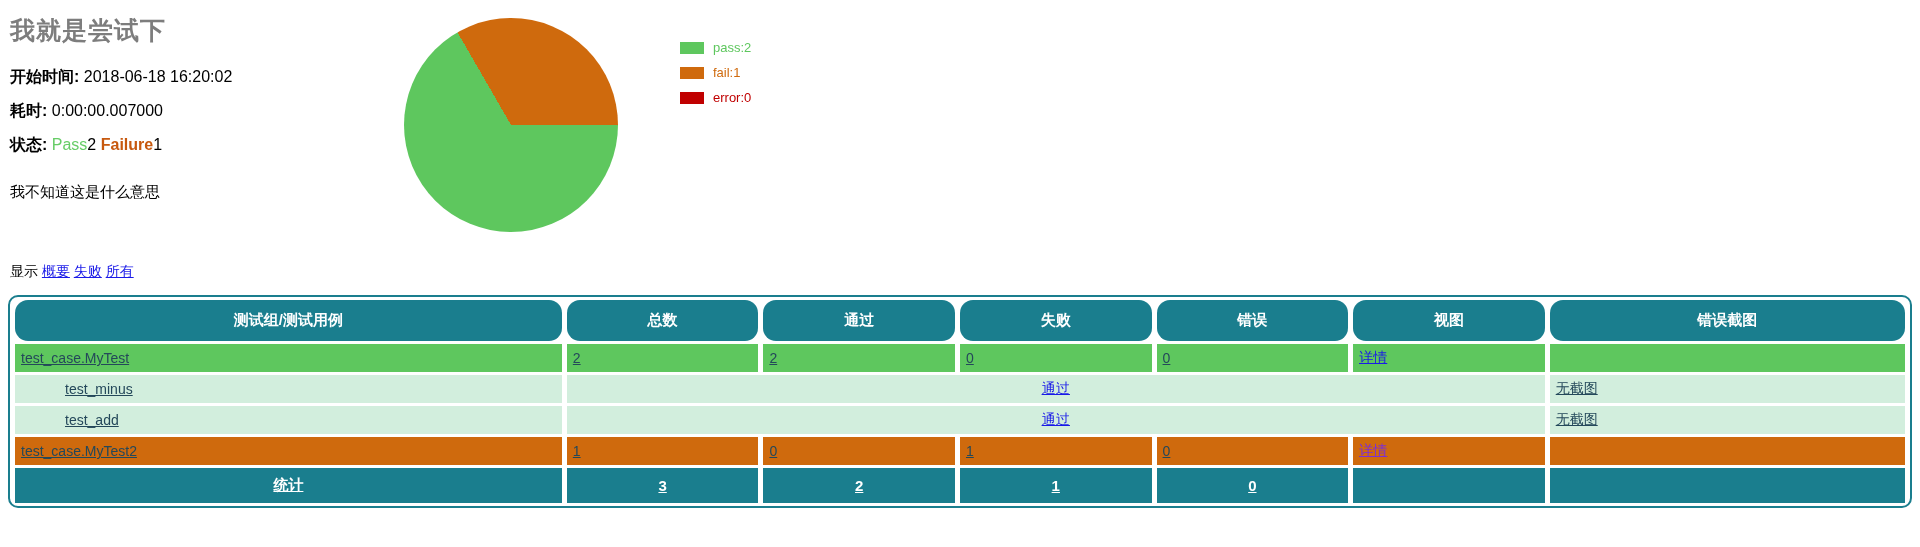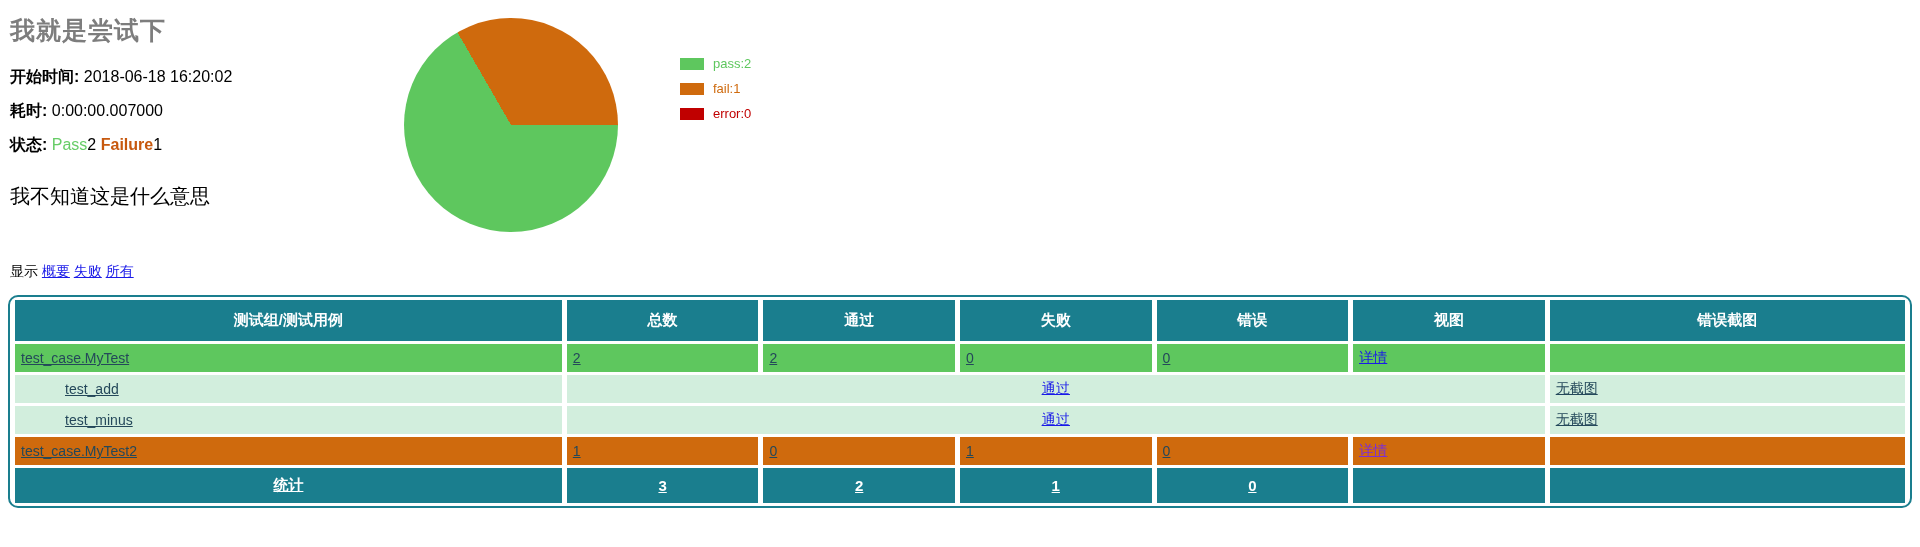--- a/index.html
+++ b/index.html
@@ -12,43 +12,43 @@
   
   .report-header { position: relative; min-height: 234px; }
   h1.title {
     margin: 6px 0 20px 2px; font-size: 25px; font-weight: bold;
     color: var(--title-color, #7d7d7d); letter-spacing: 1px;
   }
   p.meta { margin: 0 0 13px 2px; font-size: 16px; }
   p.meta .label { font-weight: bold; }
   .status-pass { color: var(--status-pass-color, #66cc66); }
   .status-fail { color: var(--status-fail-color, #c7590f); font-weight: bold; }
-  p.desc { margin: 27px 0 0 2px; font-size: 20px; }
+  p.desc { margin: 27px 0 0 2px; font-size: 15px; }
   
   .pie {
     position: absolute; left: 396px; top: 4px;
     width: 214px; height: 214px; border-radius: 50%;
     background: conic-gradient(from 90deg, #5ec75e 0deg 240deg, #cf6a0d 240deg 360deg);
   }
-  .legend { position: absolute; left: 672px; top: 42px; text-align: right; }
+  .legend { position: absolute; left: 672px; top: 26px; text-align: right; }
   .legend-item { display: flex; align-items: center; margin-bottom: 10px; font-size: 13px; }
   .legend-swatch { width: 24px; height: 12px; margin-right: 9px; display: inline-block; }
   
   .filter { font-size: 14px; margin: 15px 0 14px 2px; }
   a { color: var(--link-color, #1a1ae8); text-decoration: underline; cursor: pointer; }
   a.visited { color: var(--link-visited-color, #7b2fd6); }
   
   table.results {
     width: 100%; table-layout: fixed;
     border: 2px solid var(--teal, #1a7e8e); border-radius: 10px;
     border-collapse: separate; border-spacing: 5px 3px;
   }
   th {
     background: var(--teal, #1a7e8e); color: #fff; font-weight: bold;
-    font-size: 15px; padding: 11px 4px; text-align: center;
+    font-size: 15px; padding: 11px 4px; text-align: center; border-radius: 13px;
   }
   td {
     font-size: 14px; padding: 5px 6px; vertical-align: middle;
     color: var(--table-text-color, #24485a); overflow: hidden; white-space: nowrap; text-decoration: underline;
   }
   tr.row-group-pass td { background: var(--row-pass-bg, #5ec75e); }
   tr.row-case td       { background: var(--row-case-bg, #d2eedd); }
   tr.row-group-fail td { background: var(--row-fail-bg, #cf6a0d); }
   tr.row-stat td {
     background: var(--teal, #1a7e8e); color: #fff; font-weight: bold;
@@ -129,27 +129,27 @@
     <td>test_case.MyTest</td>
     <td>2</td>
     <td>2</td>
     <td>0</td>
     <td>0</td>
     <td><a>详情</a></td>
     <td></td>
   </tr>
 
   <tr class="row-case">
-    <td class="sub-name">test_add</td>
+    <td class="sub-name">test_minus</td>
     <td class="merged" colspan="5"><a>通过</a></td>
     <td>无截图</td>
   </tr>
 
   <tr class="row-case">
-    <td class="sub-name">test_minus</td>
+    <td class="sub-name">test_add</td>
     <td class="merged" colspan="5"><a>通过</a></td>
     <td>无截图</td>
   </tr>
 
   <tr class="row-group-fail">
     <td>test_case.MyTest2</td>
     <td>1</td>
     <td>0</td>
     <td>1</td>
     <td>0</td>

